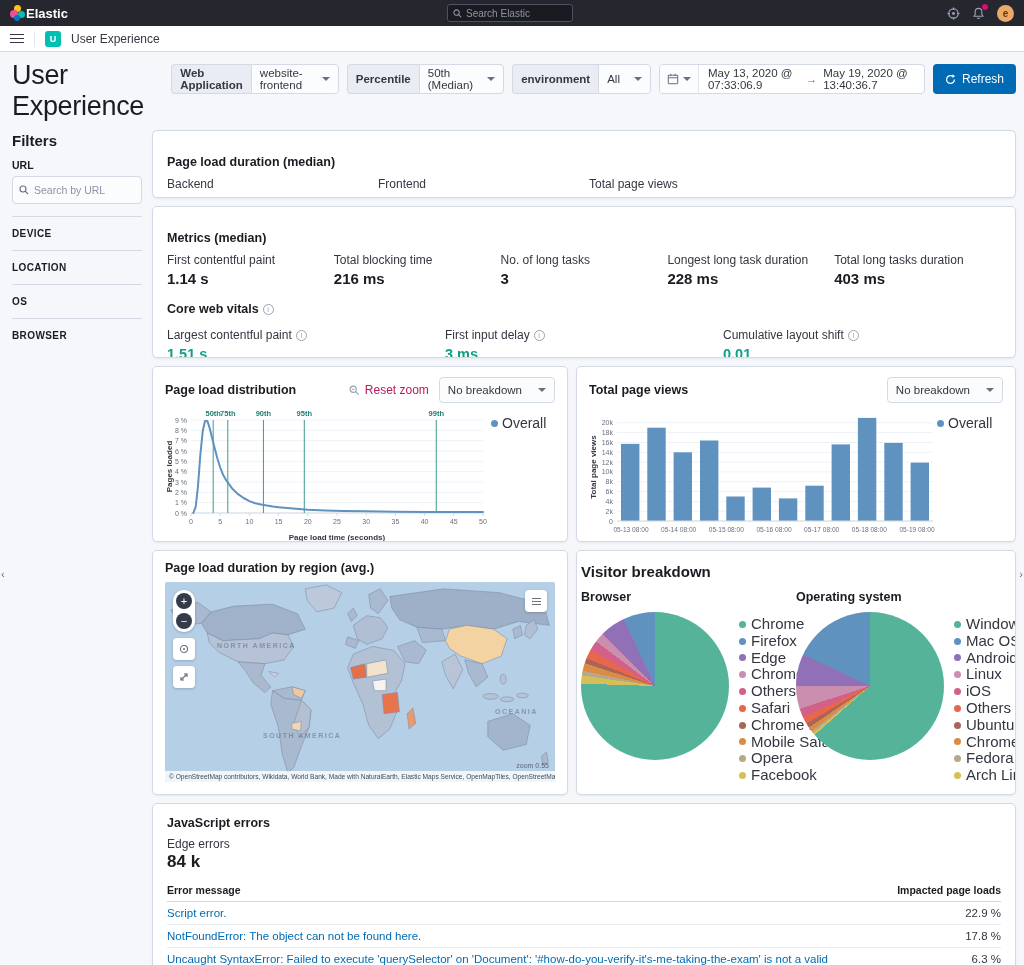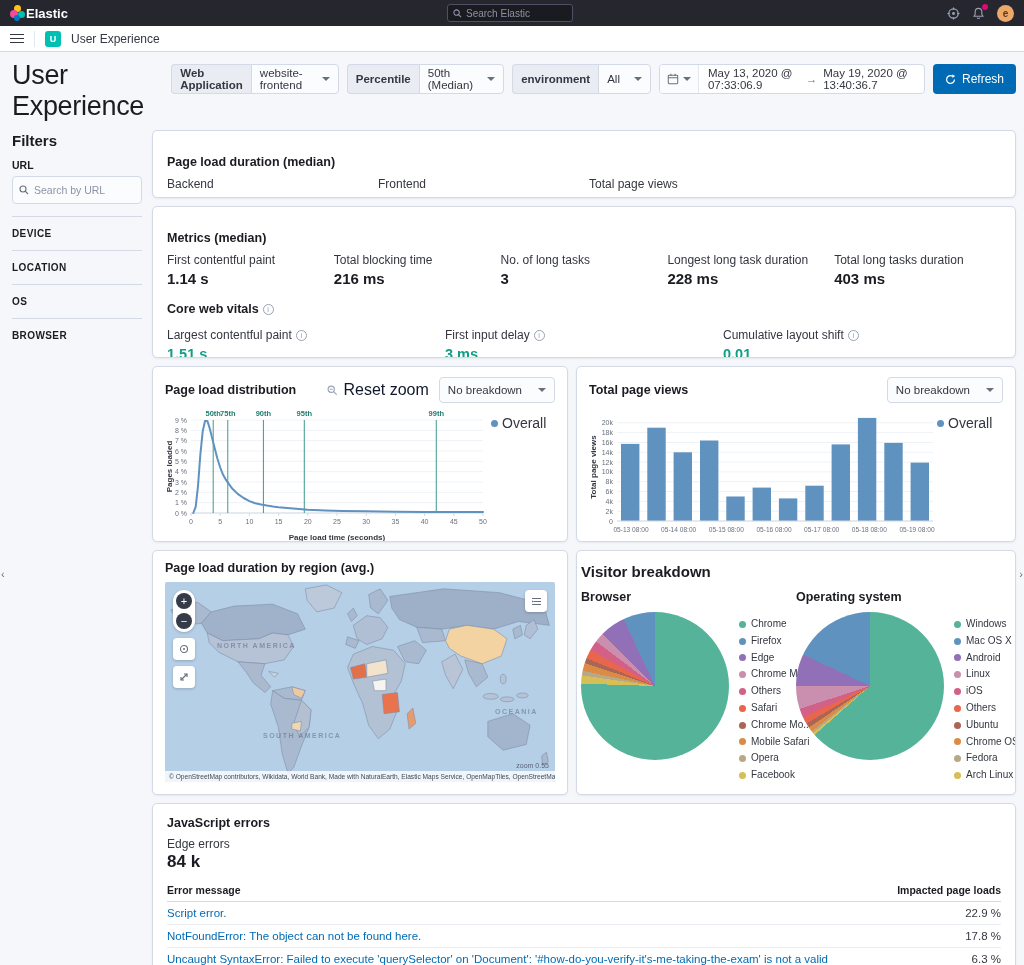--- a/index.html
+++ b/index.html
@@ -78,21 +78,21 @@
   .cwv-bar .seg + .seg { border-left:1px solid #fff; }
   .dot { width:7px; height:7px; border-radius:50%; display:inline-block; flex:none; }
   .leg-item { display:flex; align-items:center; gap:4px; }
 
   
   .charts-row, .maps-row { display:flex; gap:8px; }
   .chart-card { width:416px; flex:none; height:176px; padding:10px 12px; }
   .chart-card.right { width:auto; flex:1; }
   .chart-head { display:flex; justify-content:space-between; align-items:center; }
   .chart-head-right { display:flex; align-items:center; gap:10px; }
-  .reset-zoom { display:flex; align-items:center; gap:5px; font-size:16px; color:#0f172a; background:none; border:none; cursor:default; }
+  .reset-zoom { display:flex; align-items:center; gap:5px; font-size:12px; color:#be185d; background:none; border:none; cursor:default; }
   .breakdown-select { height:26px; border:1px solid #d3dae6; border-radius:4px; background:#fbfcfd; font-size:11.5px; color:#343741; display:flex; align-items:center; gap:16px; padding:0 8px; cursor:pointer; }
   .chart-body { display:flex; margin-top:2px; }
   .chart-legend { width:58px; flex:none; padding-top:10px; font-size:14px; color:#343741; }
 
   
   .map-card { width:416px; flex:none; height:245px; padding:10px 12px; }
   .map-wrap { position:relative; margin-top:7px; height:200px; border-radius:2px; overflow:hidden; background:#b5cfe7; }
   .map-wrap svg.world { position:absolute; inset:0; }
   .map-ctrls { position:absolute; top:8px; left:8px; display:flex; flex-direction:column; gap:6px; }
   .zoom-pair { background:#fff; border-radius:11px; padding:3px; display:flex; flex-direction:column; gap:4px; box-shadow:0 1px 3px rgba(0,0,0,0.2); }
@@ -104,21 +104,21 @@
   .map-label { position:absolute; font-size:7px; letter-spacing:1.5px; color:rgba(90,105,125,0.55); font-weight:600; }
 
   
   .visitor-card { flex:1; height:245px; padding:12px 4px; }
   .visitor-title { font-size:15px; font-weight:700; color:#1a1c21; }
   .pies { display:flex; margin-top:10px; }
   .pie-col { width:50%; }
   .pie-sub { font-size:12.5px; font-weight:700; color:#1a1c21; margin-bottom:8px; }
   .pie-flex { display:flex; align-items:flex-start; gap:10px; }
   .pie { width:148px; height:148px; border-radius:50%; flex:none; }
-  .pie-legend { list-style:none; font-size:10px; color:#343741; margin-top:4px; }
+  .pie-legend { list-style:none; font-size:15px; color:#343741; margin-top:4px; }
   .pie-legend li { display:flex; align-items:center; gap:5px; line-height:16.8px; cursor:pointer; white-space:nowrap; }
 
   
   .errors-card { height:188px; padding:12px 14px; }
   .total-label { font-size:12px; margin-top:7px; }
   .total-value { font-size:17px; font-weight:700; color:#1a1c21; margin:1px 0 8px; }
   table.err { width:100%; border-collapse:collapse; font-size:11.5px; }
   table.err th { font-size:10.5px; font-weight:700; text-align:left; border-bottom:1px solid #d3dae6; padding:4px 0 5px; color:#1a1c21; }
   table.err th.num, table.err td.num { text-align:right; white-space:nowrap; }
   table.err td { padding:5px 0; border-bottom:1px solid #e9edf3; vertical-align:top; }

